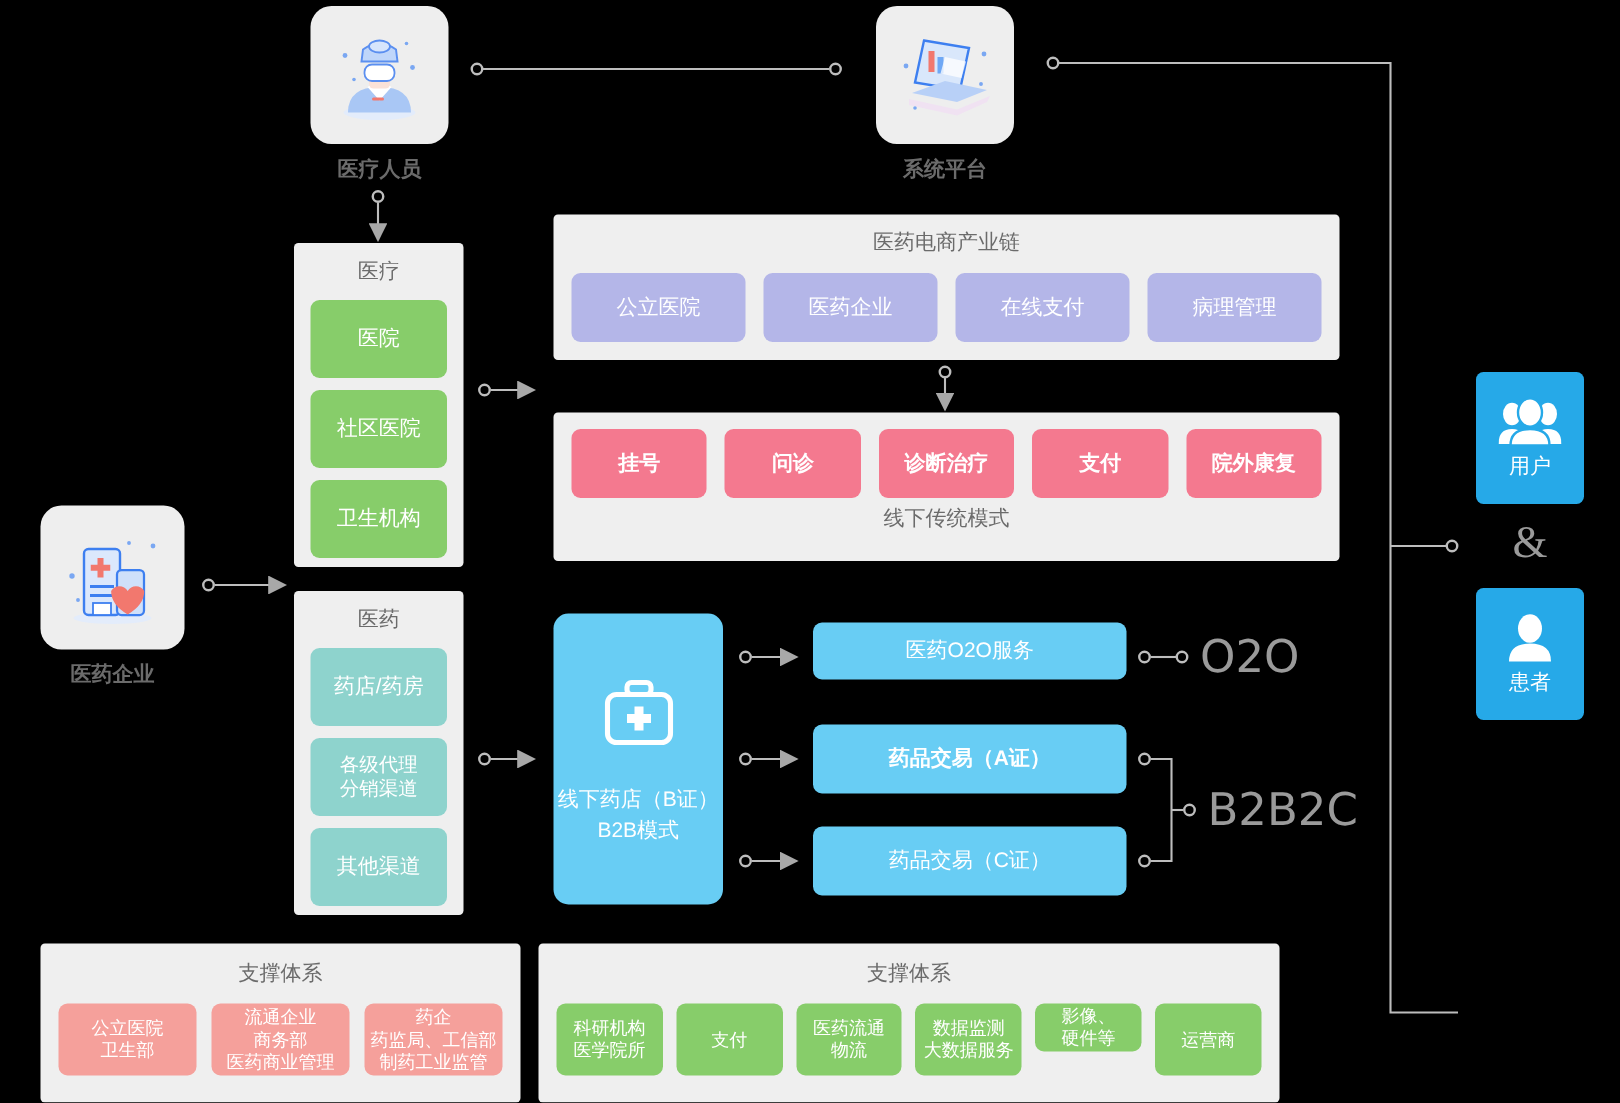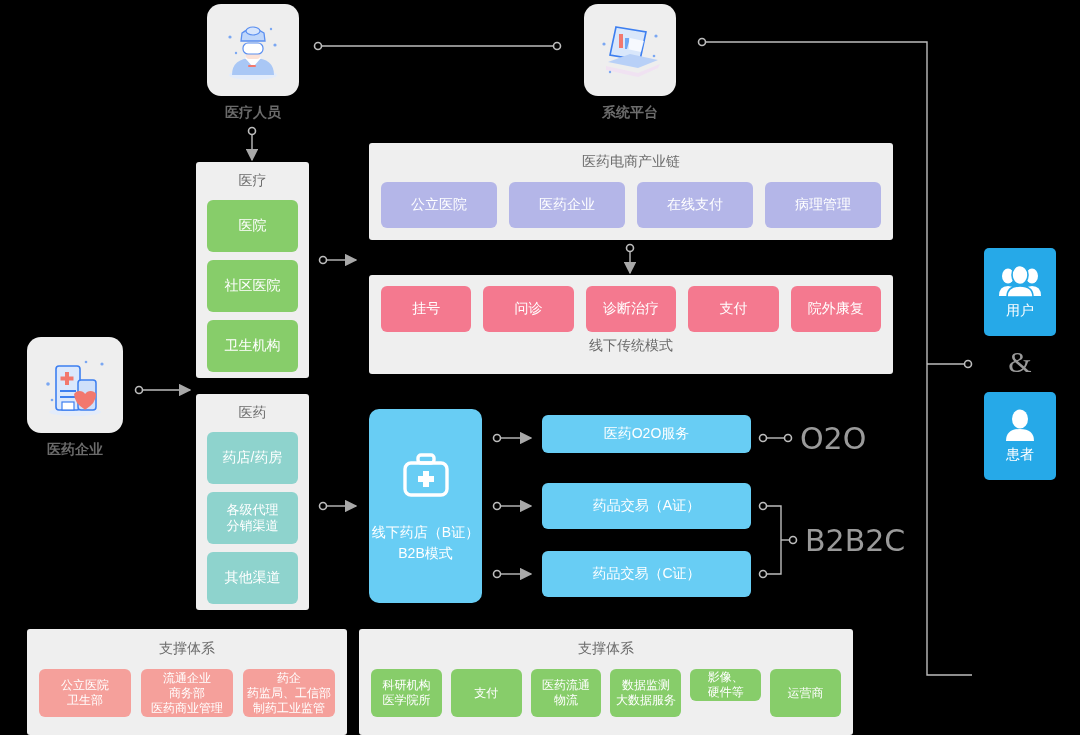--- a/index.html
+++ b/index.html
@@ -242,42 +242,42 @@
     <div class="panel-title">医药电商产业链</div>
     <div style="display:flex; gap:12px; margin-top:11px;">
       <div class="chip purple" style="flex:1; height:46px;">公立医院</div>
       <div class="chip purple" style="flex:1; height:46px;">医药企业</div>
       <div class="chip purple" style="flex:1; height:46px;">在线支付</div>
       <div class="chip purple" style="flex:1; height:46px;">病理管理</div>
     </div>
   </div>
 
   <div class="abs panel" style="left:369px; top:275px; width:524px; height:99px; padding:11px 12px 8px;">
-    <div style="display:flex; gap:12px;">
+    <div style="display:flex; gap:12px;font-weight:bold;">
       <div class="chip pink" style="flex:1; height:46px;">挂号</div>
       <div class="chip pink" style="flex:1; height:46px;">问诊</div>
       <div class="chip pink" style="flex:1; height:46px;">诊断治疗</div>
       <div class="chip pink" style="flex:1; height:46px;">支付</div>
       <div class="chip pink" style="flex:1; height:46px;">院外康复</div>
     </div>
     <div class="panel-title" style="margin-top:5px;">线下传统模式</div>
   </div>
 
   <div class="abs b2b-block" style="left:369px; top:409px; width:113px; height:194px;">
     <svg width="56" height="56" viewBox="0 0 56 56" style="margin-bottom:18px;">
       <rect x="20" y="7" width="16" height="8" rx="3" fill="none" stroke="#ffffff" stroke-width="3.4"></rect>
       <rect x="7" y="15" width="42" height="32" rx="6" fill="none" stroke="#ffffff" stroke-width="3.4"></rect>
       <path d="M25 23 h6 v5 h5 v6 h-5 v5 h-6 v-5 h-5 v-6 h5 z" fill="#ffffff"></path>
     </svg>
     <div>线下药店（B证）</div>
     <div>B2B模式</div>
   </div>
 
   <div class="abs chip sky" style="left:542px; top:415px; width:209px; height:38px;">医药O2O服务</div>
-  <div class="abs chip sky" style="left:542px; top:483px; width:209px; height:46px;">药品交易（A证）</div>
+  <div class="abs chip sky" style="left:542px; top:483px; width:209px; height:46px;font-weight:bold;">药品交易（A证）</div>
   <div class="abs chip sky" style="left:542px; top:551px; width:209px; height:46px;">药品交易（C证）</div>
 
   <div class="abs mode-label" style="left:800px; top:421px;">O2O</div>
   <div class="abs mode-label" style="left:805px; top:523px;">B2B2C</div>
 
   <div class="abs actor-card" style="left:984px; top:248px; width:72px; height:88px;">
     <svg width="42" height="34" viewBox="0 0 42 34">
       <ellipse cx="9" cy="12" rx="6" ry="7.5" fill="#ffffff"></ellipse>
       <path d="M0 32 q0-10 9-10 q9 0 9 10 z" fill="#ffffff"></path>
       <ellipse cx="33" cy="12" rx="6" ry="7.5" fill="#ffffff"></ellipse>

